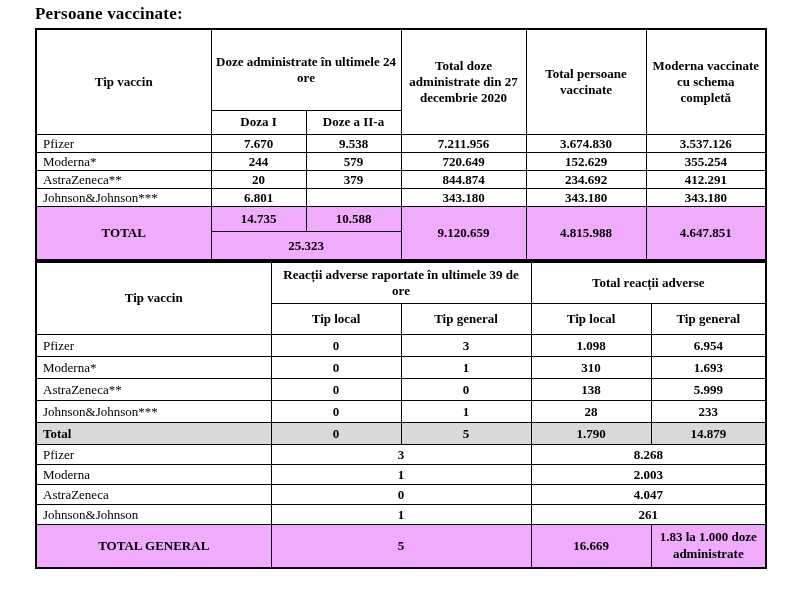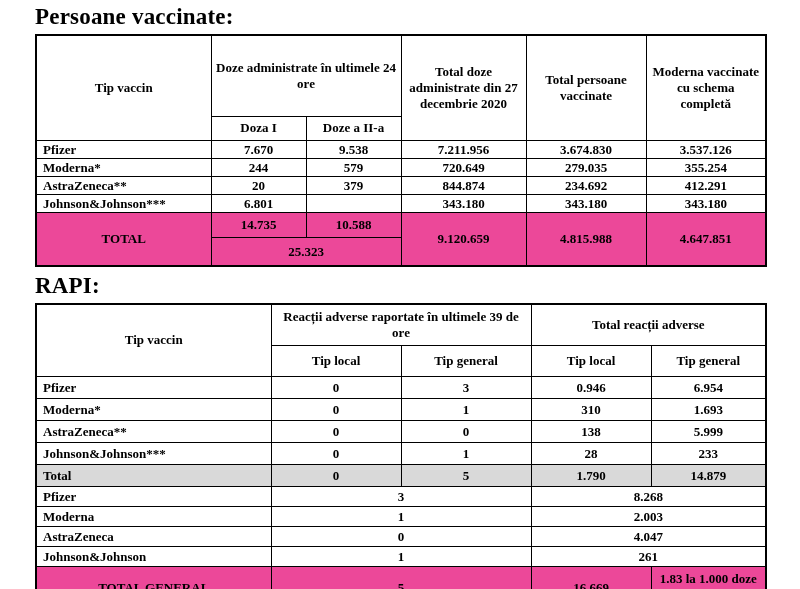--- a/index.html
+++ b/index.html
@@ -11,21 +11,21 @@
   }
   .page {
     width: 800px;
     height: 589px;
     box-sizing: border-box;
     padding: 4px 35px 0 35px;
     background: #fff;
     overflow: hidden;
   }
   .section-title {
-    font-size: 23px;
+    font-size: 17px;
     font-weight: bold;
     margin: 0 0 4px 0;
     letter-spacing: 0.2px;
   }
   .section-title.rapi { margin-top: 6px; }
   table {
     border-collapse: collapse;
     width: 730px;
     table-layout: fixed;
     border: 2px solid #000;
@@ -34,25 +34,25 @@
   th, td {
     border: 1px solid #000;
     padding: 0 4px;
     text-align: center;
     vertical-align: middle;
     overflow: hidden;
   }
   th { font-weight: bold; font-size: 13px; line-height: 1.25; }
   td.name {
     text-align: left;
-    font-weight: bold;
+    font-weight: normal;
     padding-left: 6px;
   }
   td.num { font-weight: bold; }
-  tr.beige td { background: #ec4899; font-weight: bold; }
+  tr.beige td { background: #f0abfc; font-weight: bold; }
   tr.gray td { background: #d9d9d9; font-weight: bold; }
   .t1 .hdr1 th { height: 80px; }
   .t1 .hdr2 th { height: 23px; }
   .t1 .datarow td { height: 17px; }
   .t1 .totalA td { height: 24px; }
   .t1 .totalB td { height: 27px; }
   .t2 .hdr1 th { height: 40px; }
   .t2 .hdr2 th { height: 30px; margin-top: 16px; }
   .t2 .datarow td { height: 21px; }
   .t2 .severerow td { height: 19px; }
@@ -94,21 +94,21 @@
         <td class="num">9.538</td>
         <td class="num">7.211.956</td>
         <td class="num">3.674.830</td>
         <td class="num">3.537.126</td>
       </tr>
       <tr class="datarow">
         <td class="name">Moderna*</td>
         <td class="num">244</td>
         <td class="num">579</td>
         <td class="num">720.649</td>
-        <td class="num">279.035</td>
+        <td class="num">152.629</td>
         <td class="num">355.254</td>
       </tr>
       <tr class="datarow">
         <td class="name">AstraZeneca**</td>
         <td class="num">20</td>
         <td class="num">379</td>
         <td class="num">844.874</td>
         <td class="num">234.692</td>
         <td class="num">412.291</td>
       </tr>
@@ -128,21 +128,20 @@
         <td rowspan="2">9.120.659</td>
         <td rowspan="2">4.815.988</td>
         <td rowspan="2">4.647.851</td>
       </tr>
       <tr class="beige totalB">
         <td colspan="2">25.323</td>
       </tr>
     </tbody>
   </table>
 
-  <div class="section-title rapi">RAPI:</div>
 
   <table class="t2">
     <colgroup>
       <col style="width:235px">
         <col style="width:130px">
         <col style="width:130px">
       <col style="width:120px">
         <col style="width:115px">
     </colgroup>
     <tbody>
@@ -155,21 +154,21 @@
         <th>Tip local</th>
         <th>Tip general</th>
         <th>Tip local</th>
         <th>Tip general</th>
       </tr>
 
       <tr class="datarow">
         <td class="name">Pfizer</td>
         <td class="num">0</td>
         <td class="num">3</td>
-        <td class="num">0.946</td>
+        <td class="num">1.098</td>
         <td class="num">6.954</td>
       </tr>
       <tr class="datarow">
         <td class="name">Moderna*</td>
         <td class="num">0</td>
         <td class="num">1</td>
         <td class="num">310</td>
         <td class="num">1.693</td>
       </tr>
       <tr class="datarow">

